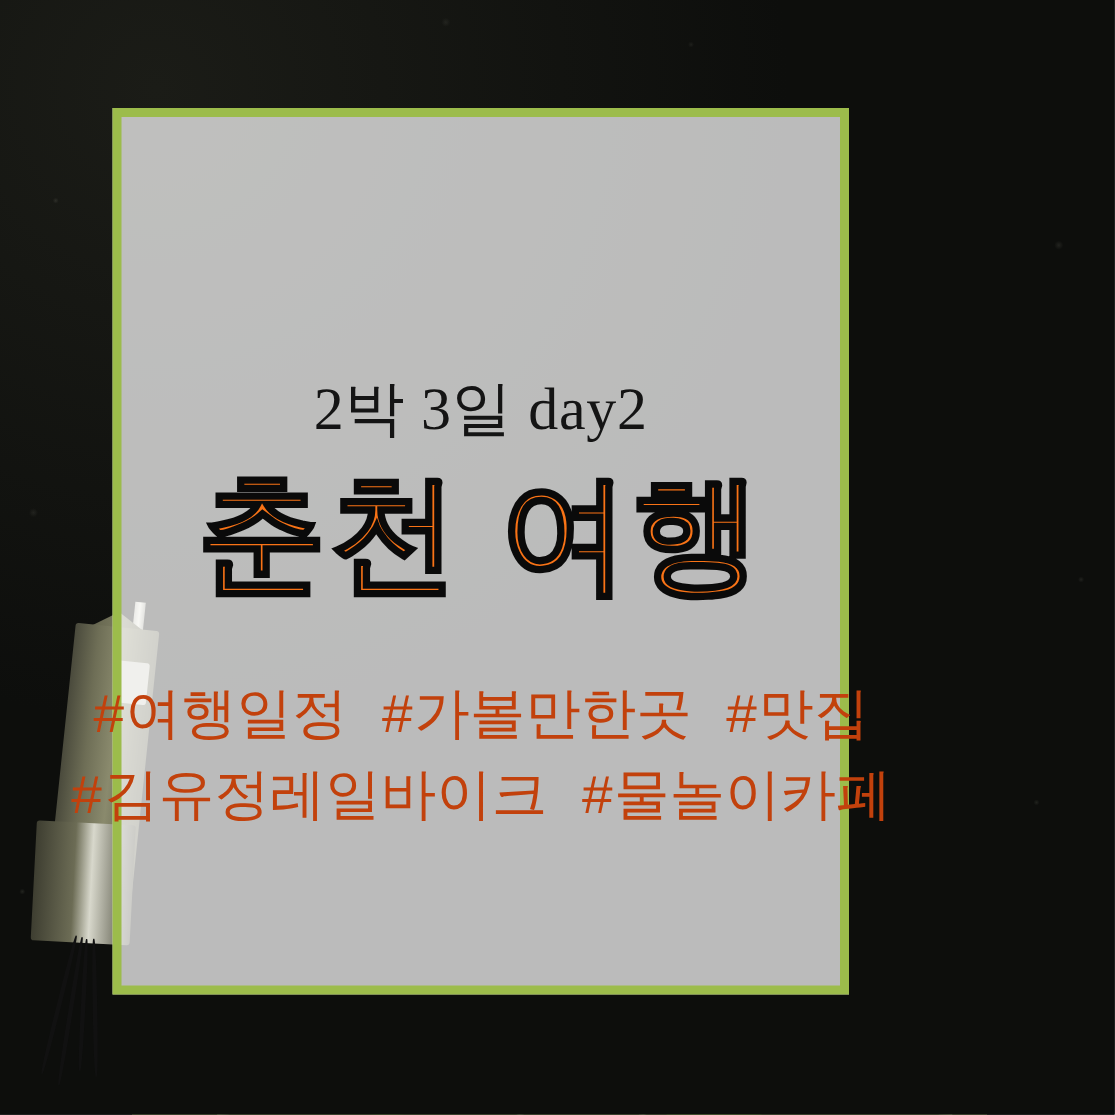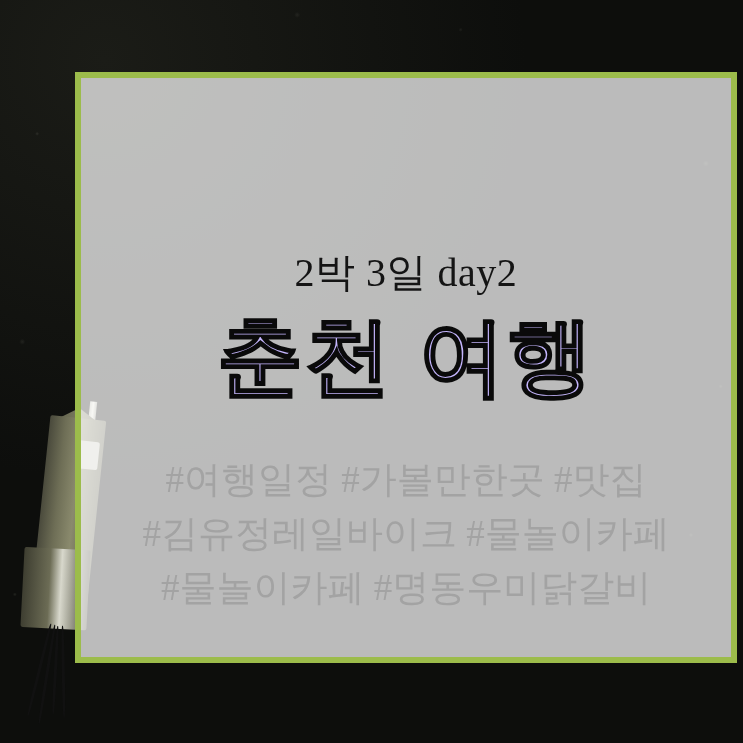--- a/index.html
+++ b/index.html
@@ -220,21 +220,21 @@
     position: absolute;
     background: #111;
     border-radius: 40%;
   }
 
   
   .panel {
     position: absolute;
     left: 75px;
     top: 72px;
-    width: 662px;
+    width: 491px;
     height: 591px;
     box-sizing: border-box;
     border: 6px solid #9cbc4b;
     background: rgba(255,255,255,0.72);
     display: flex;
     flex-direction: column;
     align-items: center;
   }
 
   .subtitle {
@@ -246,35 +246,35 @@
     letter-spacing: 0.5px;
     white-space: nowrap;
   }
 
   .title {
     margin-top: 18px;
     font-family: "Liberation Sans", "DejaVu Sans", sans-serif;
     font-size: 86px;
     font-weight: 700;
     line-height: 1.05;
-    color: #c4b5fd;
+    color: #f97316;
     letter-spacing: 2px;
     white-space: nowrap;
     -webkit-text-stroke: 2.2px #0a0a0a;
   }
 
   .tags {
     margin-top: 52px;
     text-align: center;
   }
   .tag-line {
-    font-family: Liberation Serif, serif;
+    font-family: Liberation Mono, monospace;
     font-size: 37px;
     line-height: 1.45;
-    color: #a3a3a3;
+    color: #c2410c;
     white-space: nowrap;
   }
 </style>
 </head>
 <body>
 
 <div id="canvas">
 
   <div class="photo">
 
@@ -353,18 +353,17 @@
 
   <div class="panel">
 
     <div class="subtitle">2박 3일 day2</div>
 
     <div class="title">춘천 여행</div>
 
     <div class="tags">
       <div class="tag-line">#여행일정 #가볼만한곳 #맛집</div>
       <div class="tag-line">#김유정레일바이크 #물놀이카페</div>
-      <div class="tag-line">#물놀이카페 #명동우미닭갈비</div>
     </div>
 
   </div>
 
 </div>
 
 </body></html>

